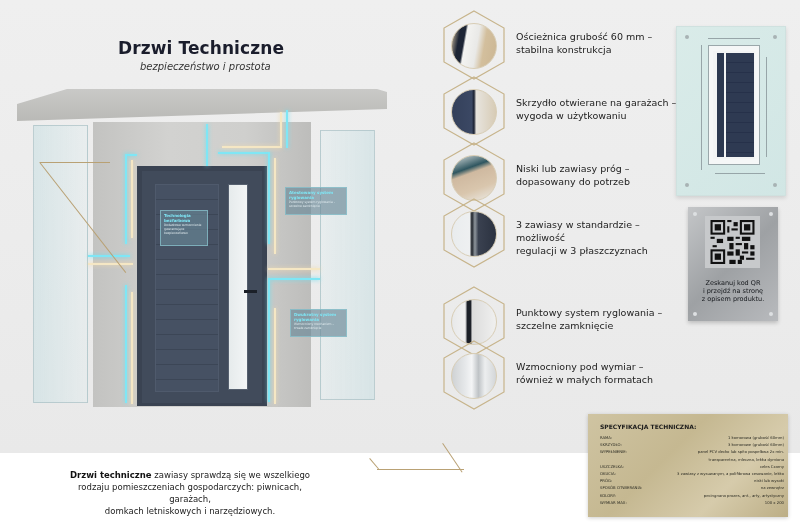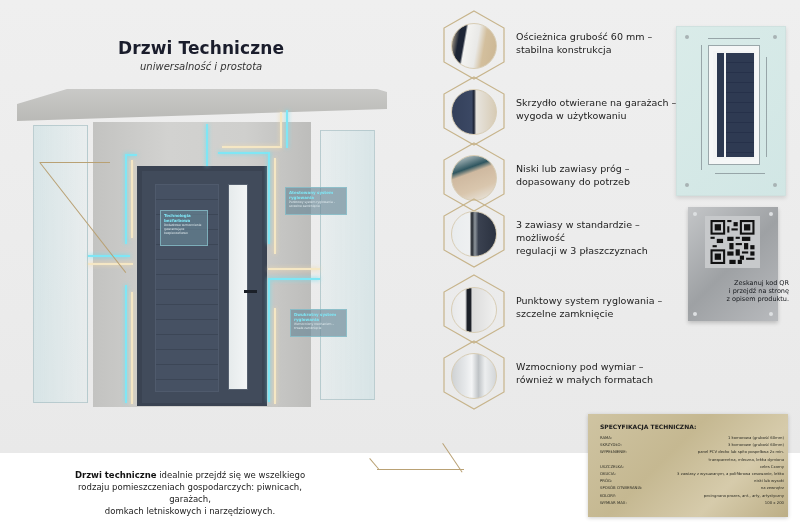--- a/index.html
+++ b/index.html
@@ -110,21 +110,21 @@
 
   
   .qr-plate {
     position: absolute; left: 688px; top: 207px; width: 90px; height: 114px;
     background: linear-gradient(135deg, #c4c6c8, #9ea1a4 50%, #b8babd);
     box-shadow: 0 2px 4px rgba(0,0,0,0.2);
   }
   .qr-box { position: absolute; left: 17px; top: 9px; width: 55px; height: 52px; background: #c7c9cb; padding: 4px; }
   .qr { width: 47px; height: 44px; }
   .qr-text {
-    position: absolute; left: 19px; top: 72px; width: 82px; text-align: right;
+    position: absolute; left: 4px; top: 72px; width: 82px; text-align: center;
     font-size: 6.5px; line-height: 8px; color: #15181c;
   }
 
   
   .spec {
     position: absolute; left: 588px; top: 414px; width: 200px; height: 103px;
     background: linear-gradient(135deg, #cfc4a2 0%, #c5b891 40%, #d6cbab 70%, #bcae86 100%);
     box-shadow: 0 1px 4px rgba(0,0,0,0.2);
   }
   .spec-title { position: absolute; left: 12px; top: 9px; font-size: 6px; font-weight: bold; color: #1a1a1a; }
@@ -139,21 +139,21 @@
     font-size: 8.5px; line-height: 12px; color: #222;
   }
   .bottom-text b { font-weight: bold; color: #111; }
 </style>
 </head>
 <body>
 
 <div class="bg-top"></div>
 
 <h1 class="title">Drzwi Techniczne</h1>
-<div class="subtitle">uniwersalność i prostota</div>
+<div class="subtitle">bezpieczeństwo i prostota</div>
 
 <div class="scene">
   <div class="glass-left"></div>
   <div class="glass-right"></div>
   <div class="wall"></div>
   <div class="roof"></div>
   <div class="frame"></div>
   <div class="door"></div>
   <div class="panel"></div>
   <div class="sidelight"></div>
@@ -233,21 +233,21 @@
   <div class="feature" style="top:188px;">
     <svg class="hex" viewBox="0 0 62 70">
         <polygon points="31,1 61,18 61,52 31,69 1,52 1,18" fill="none" stroke="#c7b48b" stroke-width="1.2"></polygon>
       </svg>
     <div class="thumb" style="background:linear-gradient(90deg,#e9ecee 0%,#eef0f1 40%,#1b1f26 45%,#8e959c 52%,#3a4150 60%,#2b3240 100%);"></div>
     <div class="ftext">
         <div>3 zawiasy w standardzie – możliwość</div>
         <div>regulacji w 3 płaszczyznach</div>
       </div>
   </div>
-  <div class="feature" style="top:264px;">
+  <div class="feature" style="top:276px;">
     <svg class="hex" viewBox="0 0 62 70">
         <polygon points="31,1 61,18 61,52 31,69 1,52 1,18" fill="none" stroke="#c7b48b" stroke-width="1.2"></polygon>
       </svg>
     <div class="thumb" style="background:linear-gradient(90deg,#e8e9ea 0%,#f1f1f1 30%,#1c2028 35%,#1c2028 42%,#dcdcdc 46%,#f0f0ef 100%);"></div>
     <div class="ftext">
         <div>Punktowy system ryglowania –</div>
         <div>szczelne zamknięcie</div>
       </div>
   </div>
   <div class="feature" style="top:330px;">
@@ -367,16 +367,16 @@
         <span class="v">pecingnana prozes, ant., arty, artystyczny</span>
       </div>
     <div class="spec-row">
         <span class="k">WYMIAR MAX:</span>
         <span class="v">100 x 200</span>
       </div>
   </div>
 </div>
 
 <div class="bottom-text">
-  <div><b>Drzwi techniczne</b><span> idealnie przejdź się we wszelkiego</span></div>
+  <div><b>Drzwi techniczne</b><span> zawiasy sprawdzą się we wszelkiego</span></div>
   <div>rodzaju pomieszczeniach gospodarczych: piwnicach, garażach,</div>
   <div>domkach letniskowych i narzędziowych.</div>
 </div>
 
 </body></html>

